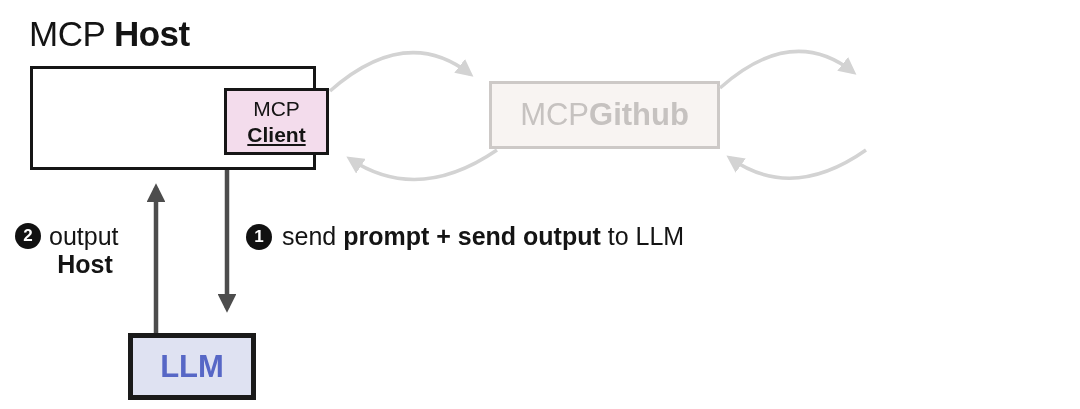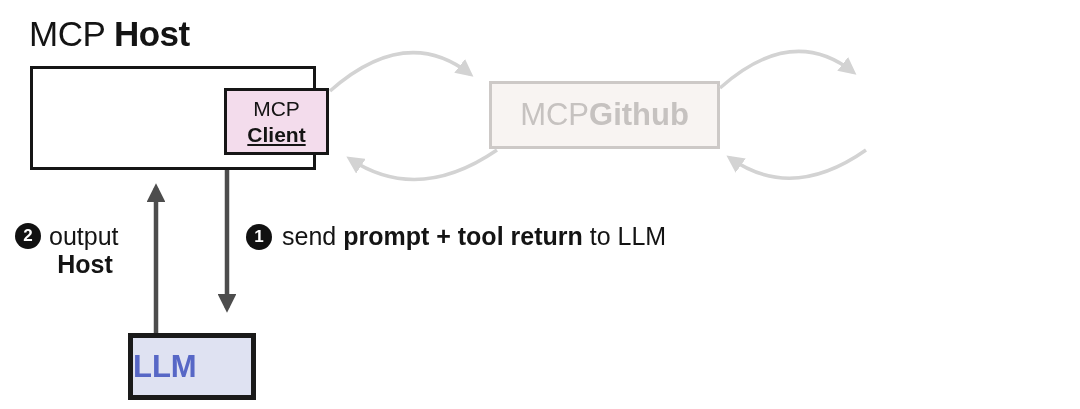--- a/index.html
+++ b/index.html
@@ -54,21 +54,21 @@
     box-sizing:border-box;
     display:flex; align-items:center; justify-content:center;
     font-size:30px; color:#c4c8ce;
   }
 
   
   .llm-box {
     left:120px; top:333px; width:128px; height:67px;
     background:#dfe2f2; border:5px solid #1a1a1a;
     box-sizing:border-box;
-    display:flex; align-items:center; 
+    display:flex; align-items:center; justify-content:center;
     font-size:31px; font-weight:700; color:#5767c6; z-index:2;
   }
 
   
   .arrows { left:0; top:0; width:1080px; height:409px; z-index:1; }
 
   
   .badge {
     display:inline-flex; align-items:center; justify-content:center;
     width:26px; height:26px; border-radius:50%;
@@ -130,21 +130,21 @@
       <b>Github</b>
   </div>
 
 
   <div class="abs llm-box">
     <span>LLM</span>
   </div>
 
   <div class="abs step1">
     <span class="badge">1</span>
-    <span><span>send </span><b>prompt + tool return</b><span> to LLM</span></span>
+    <span><span>send </span><b>prompt + send output</b><span> to LLM</span></span>
   </div>
 
   <div class="abs step2">
     <div class="row1">
       <span class="badge">2</span>
       <span>output</span>
     </div>
     <div class="row3">Host</div>
   </div>
 

